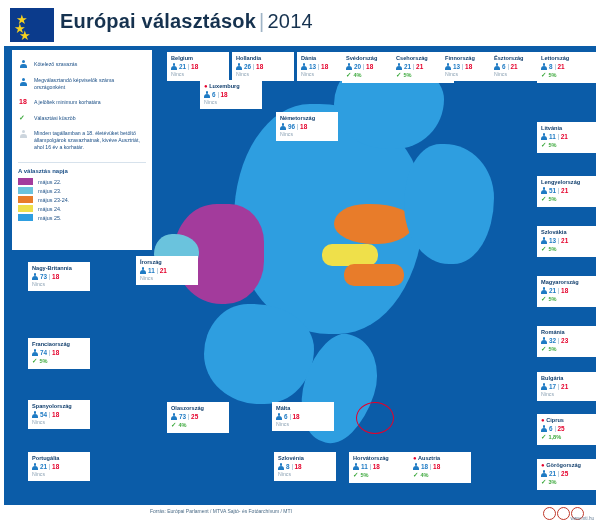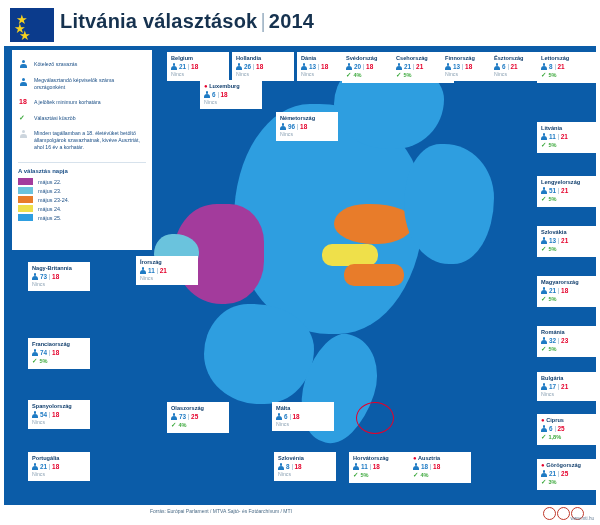--- a/index.html
+++ b/index.html
@@ -4,21 +4,21 @@
 <style>
   html,body{margin:0;padding:0;}
   body{width:600px;height:525px;background:#ffffff;font-family:"Liberation Sans",sans-serif;overflow:hidden;}
   #page{position:relative;width:600px;height:525px;background:#0b5ca8;box-sizing:border-box;border:4px solid #ffffff;overflow:hidden;}
   
   #header{position:absolute;left:0;top:0;width:592px;height:42px;background:#ffffff;}
   #flag{position:absolute;left:6px;top:4px;width:44px;height:34px;background:#0b3b8c;}
   #flag .star{position:absolute;color:#f5d020;font-size:13px;line-height:13px;}
   #title{position:absolute;left:56px;top:6px;font-size:20px;font-weight:bold;color:#16324f;letter-spacing:.2px;}
   #title .sep{color:#9fb4c6;font-weight:normal;margin:0 3px;}
-  #title .yr{color:#16324f;font-weight:bold;}
+  #title .yr{color:#16324f;font-weight:normal;}
   
   .mapblob{position:absolute;background:#2e9ee0;border-radius:40% 55% 45% 50%/50% 45% 55% 50%;}
   
   #legend{position:absolute;left:8px;top:46px;width:140px;height:200px;background:#ffffff;}
   .lg-row{position:absolute;font-size:5.2px;color:#1b4f86;line-height:7px;}
   .lg-ic{position:absolute;}
   #legend .divider{position:absolute;left:6px;width:128px;height:1px;background:#d7e2ec;}
   #days{position:absolute;left:6px;top:118px;width:128px;}
   #days .dhead{font-size:6px;font-weight:bold;color:#1b4f86;margin-bottom:4px;}
   .dayrow{display:flex;align-items:center;margin-bottom:2px;}
@@ -60,21 +60,21 @@
   <div class="mapblob" style="left:330px;top:55px;width:110px;height:90px;"></div>
   <div style="position:absolute;left:352px;top:398px;width:36px;height:30px;border:1px solid #e4002b;border-radius:50%;"></div>
 
   <div id="header">
     <div id="flag">
       <span class="star" style="left:6px;top:5px;">★</span>
       <span class="star" style="left:4px;top:14px;">★</span>
       <span class="star" style="left:9px;top:21px;">★</span>
     </div>
     <div id="title">
-      <span>Litvánia választások</span><span class="sep">|</span><span class="yr">2014</span>
+      <span>Európai választások</span><span class="sep">|</span><span class="yr">2014</span>
     </div>
   </div>
 
   <div id="legend">
     <div class="lg-ic" style="left:8px;top:10px;width:7px;height:8px;">
       <div style="position:absolute;left:2px;top:0;width:3px;height:3px;border-radius:50%;background:#1f7bc4;"></div>
       <div style="position:absolute;left:0;top:3.5px;width:7px;height:4px;border-radius:3px 3px 0 0;background:#1f7bc4;"></div>
     </div>
     <div class="lg-row" style="left:22px;top:11px;width:110px;">Kötelező szavazás</div>
 

